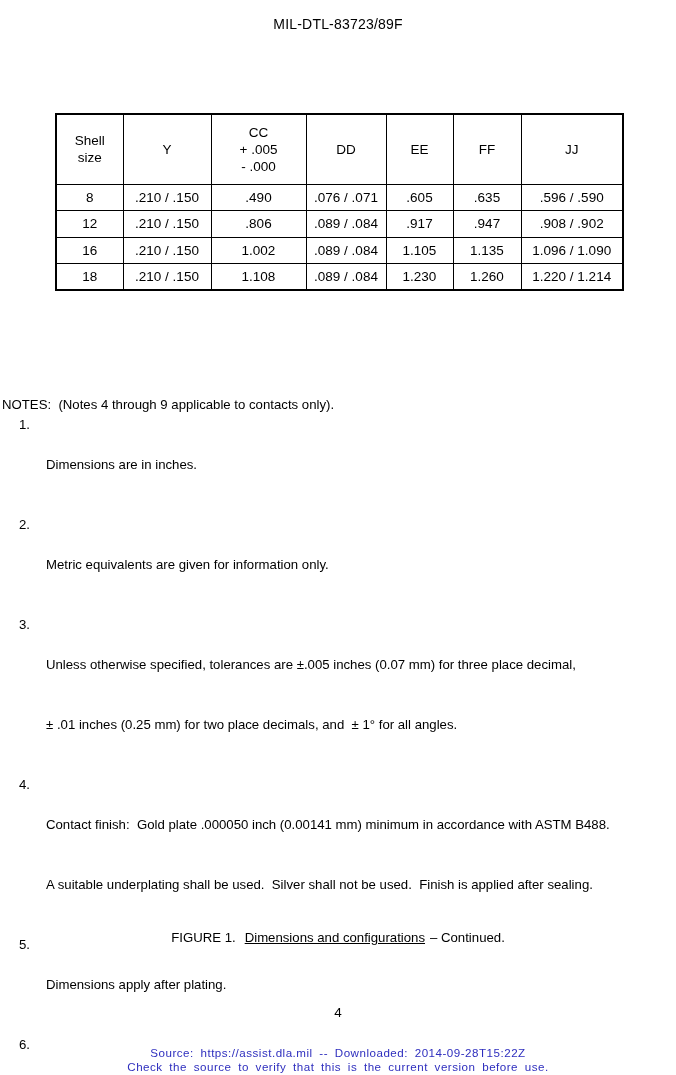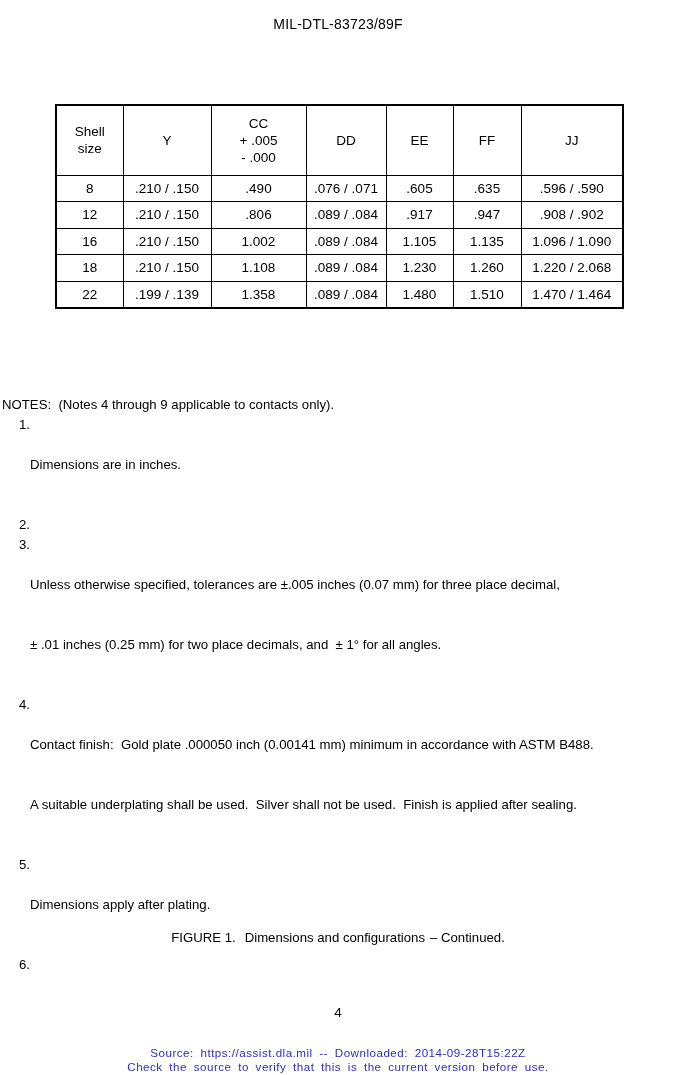--- a/index.html
+++ b/index.html
@@ -6,44 +6,44 @@
   html,body { background:#ffffff; }
   .page {
     position:relative; width:676px; height:1075px; background:#ffffff;
     font-family:"Liberation Sans", sans-serif; color:#000; overflow:hidden;
   }
   .doc-title {
     position:absolute; top:2px; left:0; width:100%;
     text-align:center; font-size:14px; letter-spacing:0.2px;margin-top:14px;
   }
   table.dim-table {
-    position:absolute; left:55px; top:104px;
+    position:absolute; left:55px; top:113px;
     border-collapse:collapse; table-layout:fixed;
     border:2px solid #000;
     font-size:13.5px;
   }
   .dim-table th, .dim-table td {
     border:1.5px solid #000; text-align:center; vertical-align:middle;
     font-weight:normal; padding:0 2px;
   }
   .dim-table thead th { height:70px; line-height:17px; }
   .dim-table tbody td { height:26.5px; }
   .notes {
     position:absolute; left:2px; top:395px; width:668px;
     font-size:13.2px; line-height:20px;
   }
   .notes-heading { white-space:pre-wrap; }
   .note { display:flex; }
   .note-num { width:28px; text-align:right; flex:none; }
-  .note-text { margin-left:0; white-space:pre-wrap; }
+  .note-text { margin-left:16px; white-space:pre-wrap; }
   .figure-caption {
     position:absolute; top:930px; left:0; width:100%;
     text-align:center; font-size:13.2px;
   }
-  .figure-caption .underlined { margin:0 5px 0 9px;text-align:right; }
+  .figure-caption .underlined { text-decoration:underline; margin:0 5px 0 9px;text-align:right; }
   .page-number {
     position:absolute; top:1005px; left:0; width:100%;
     text-align:center; font-size:13.5px;
   }
   .footer {
     position:absolute; top:1046px; left:0; width:100%;
     text-align:center; font-size:11.6px; line-height:14px;
     letter-spacing:0.5px; word-spacing:3px;
   }
 </style>
@@ -120,46 +120,40 @@
         <td>1.135</td>
         <td>1.096 / 1.090</td>
       </tr>
       <tr>
         <td>18</td>
         <td>.210 / .150</td>
         <td>1.108</td>
         <td>.089 / .084</td>
         <td>1.230</td>
         <td>1.260</td>
-        <td>1.220 / 2.068</td>
-      </tr>
-      <tr>
-        <td>22</td>
-        <td>.199 / .139</td>
-        <td>1.358</td>
-        <td>.089 / .084</td>
-        <td>1.480</td>
-        <td>1.510</td>
-        <td>1.470 / 1.464</td>
+        <td>1.220 / 1.214</td>
       </tr>
     </tbody>
   </table>
 
   <div class="notes">
     <div class="notes-heading">NOTES:  (Notes 4 through 9 applicable to contacts only).</div>
 
     <div class="note">
       <span class="note-num">1.</span>
       <div class="note-text">
         <div>Dimensions are in inches.</div>
       </div>
     </div>
 
     <div class="note">
       <span class="note-num">2.</span>
+      <div class="note-text">
+        <div>Metric equivalents are given for information only.</div>
+      </div>
     </div>
 
     <div class="note">
       <span class="note-num">3.</span>
       <div class="note-text">
         <div>Unless otherwise specified, tolerances are ±.005 inches (0.07 mm) for three place decimal,</div>
         <div>± .01 inches (0.25 mm) for two place decimals, and  ± 1° for all angles.</div>
       </div>
     </div>
 

